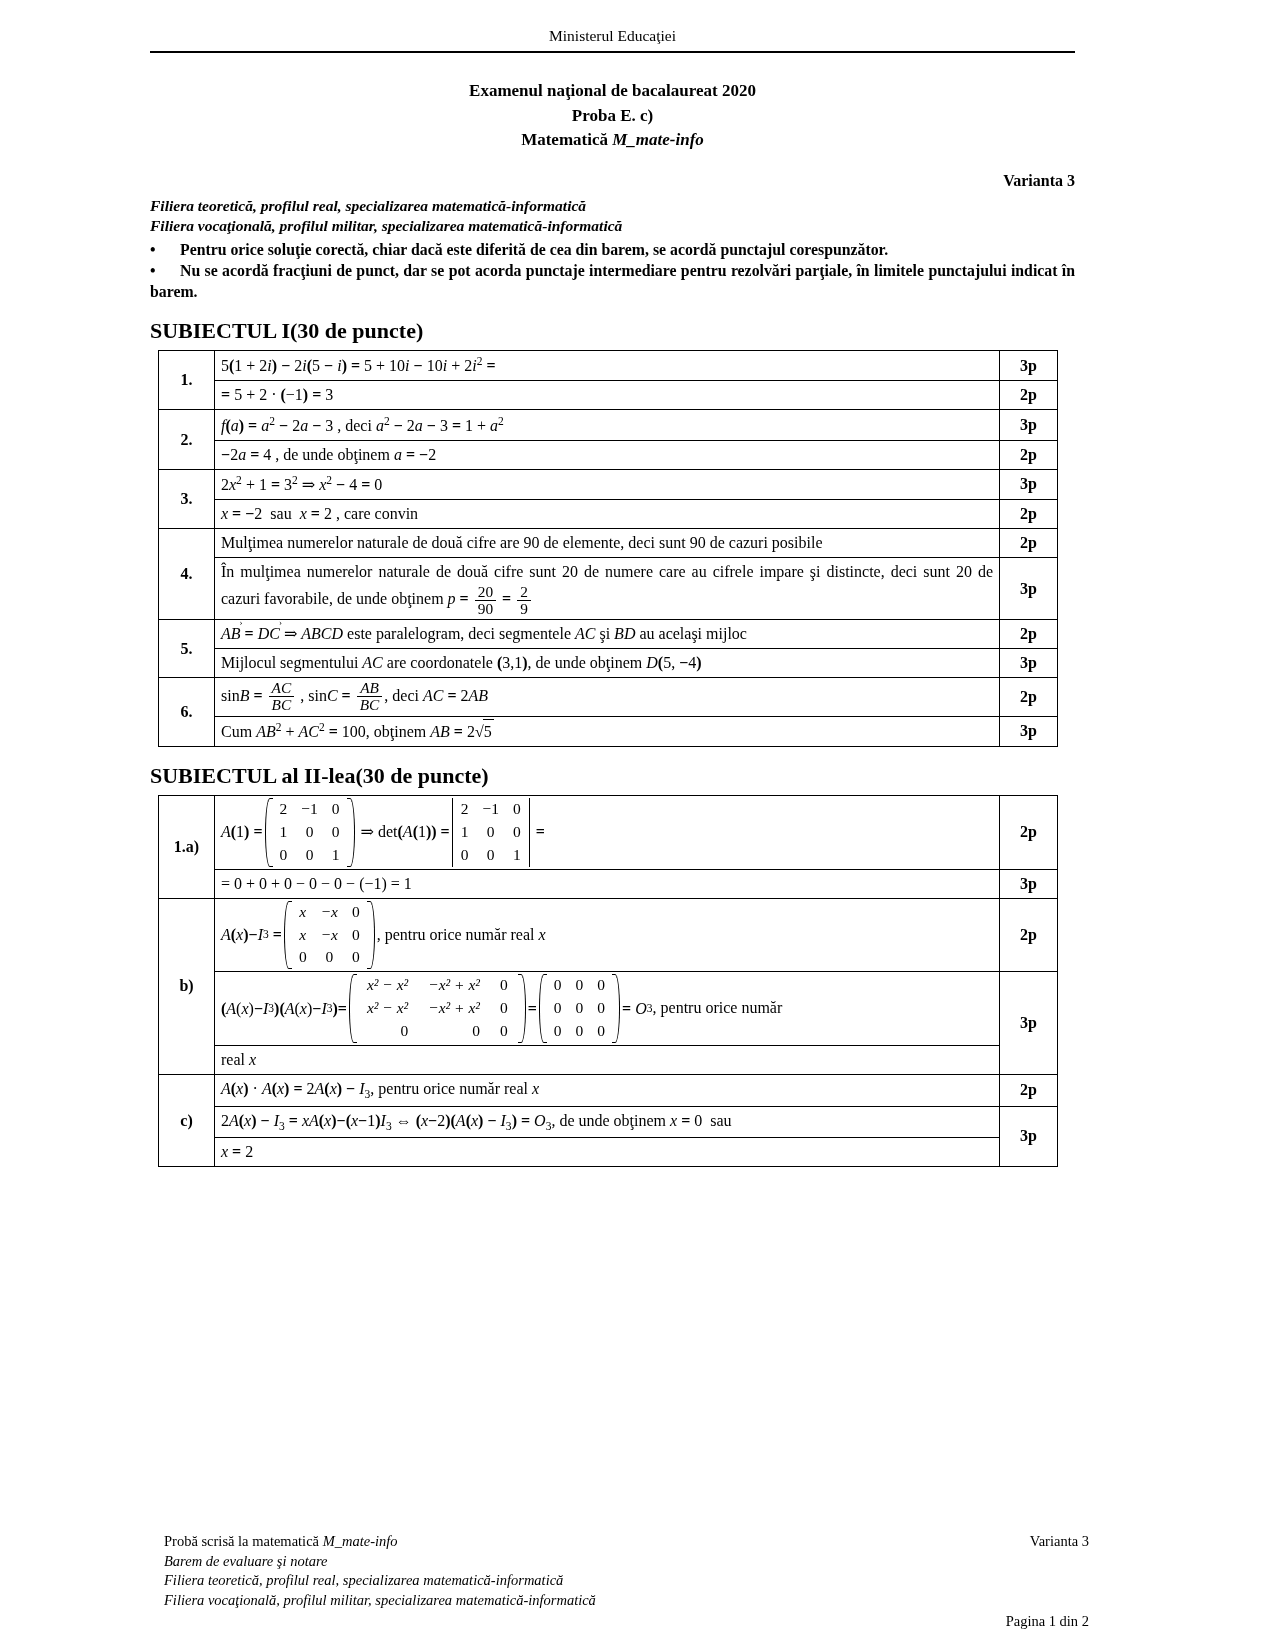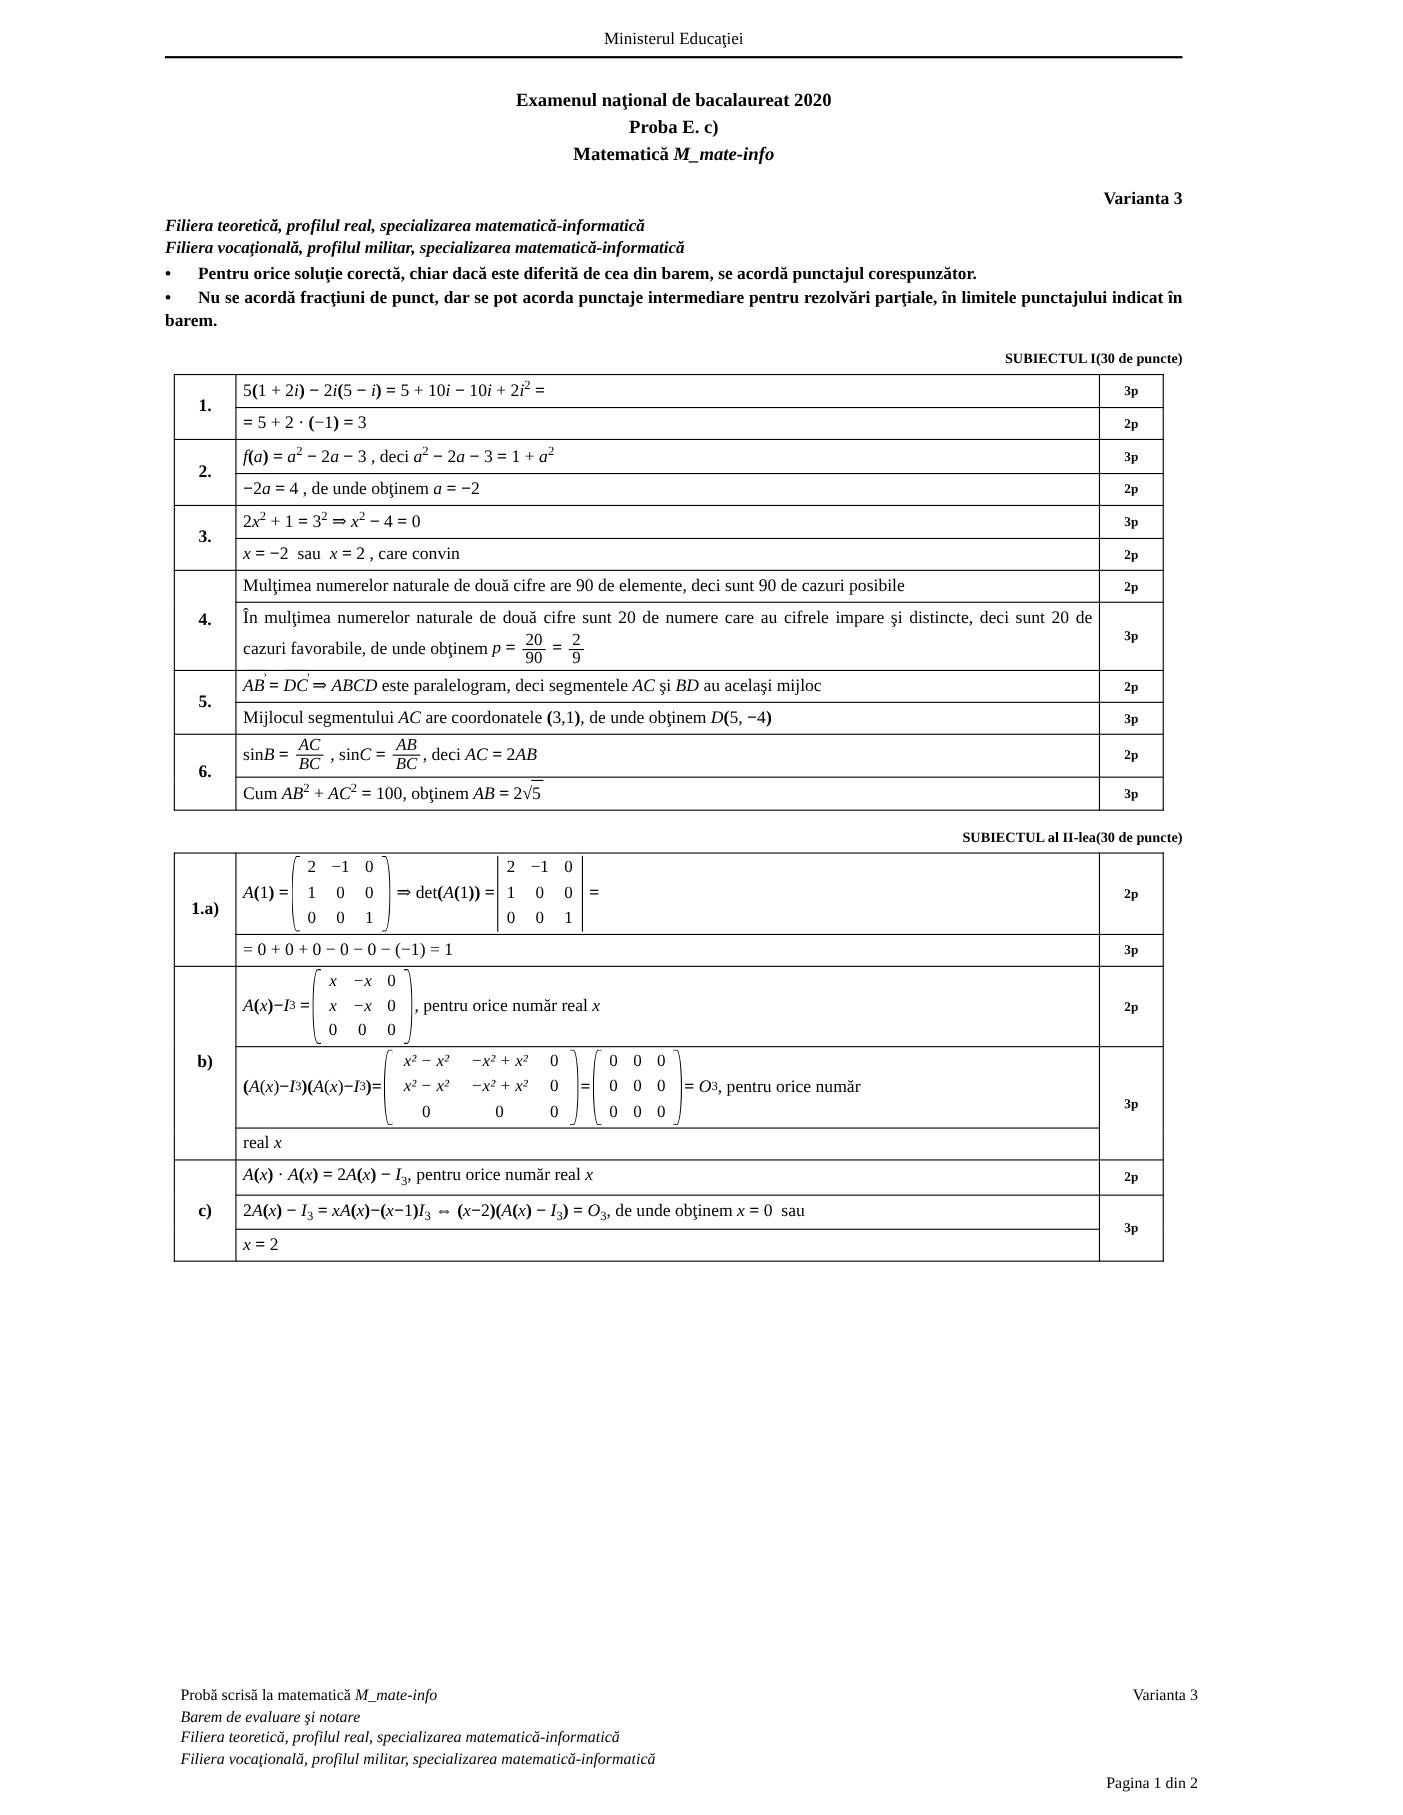--- a/index.html
+++ b/index.html
@@ -91,24 +91,24 @@
   .bullet .dot {
     display: inline-block;
     width: 30px;
     font-weight: bold;
   }
   .bullet .btext { }
 
   
   .subject-head {
     display: flex;
-    justify-content: flex-end;
+    justify-content: flex-start;
     align-items: baseline;
     font-weight: bold;
-    font-size: 13px;
+    font-size: 22px;
     margin-top: 16px;
     margin-bottom: 6px;
   }
 
   
   table.barem {
     border-collapse: collapse;
     width: 900px;
     margin-left: 8px;
     table-layout: fixed;
@@ -129,21 +129,21 @@
   td.body {
     font-size: 16px;
     line-height: 1.5;
     padding-left: 10px;
     padding-right: 8px;
   }
   td.pts {
     width: 58px;
     text-align: center;
     font-weight: bold;
-    font-size: 12px;
+    font-size: 16px;
   }
   .just { text-align: justify; }
 
   
   .m { font-style: italic; }
   .mr { font-style: normal; }
   sup.e { font-size: 0.72em; vertical-align: super; font-style: normal;}
   sub.e { font-size: 0.72em; vertical-align: sub; font-style: normal;}
   .op { font-weight: bold; }
   .eq { font-weight: bold; }
@@ -203,21 +203,21 @@
   .mat .bar { border-left: 1.3px solid #000; width: 1px; align-self: stretch; }
   .mat .bar.r { border-left: 0; border-right: 1.3px solid #000; }
   .mat table { border-collapse: collapse; }
   .mat table td {
     border: 0 !important;
     text-align: center;
     padding: 1px 7px !important;
     font-size: 15.5px;
     line-height: 1.35;
   }
-  .mat.wide table td { padding: 1px 10px !important; }
+  .mat.wide table td { padding: 1px 10px !important; text-align: right; }
 
   
   .footer {
     position: absolute;
     left: 164px;
     top: 1532px;
     width: 925px;
     font-size: 14.5px;
     line-height: 1.36;
   }

